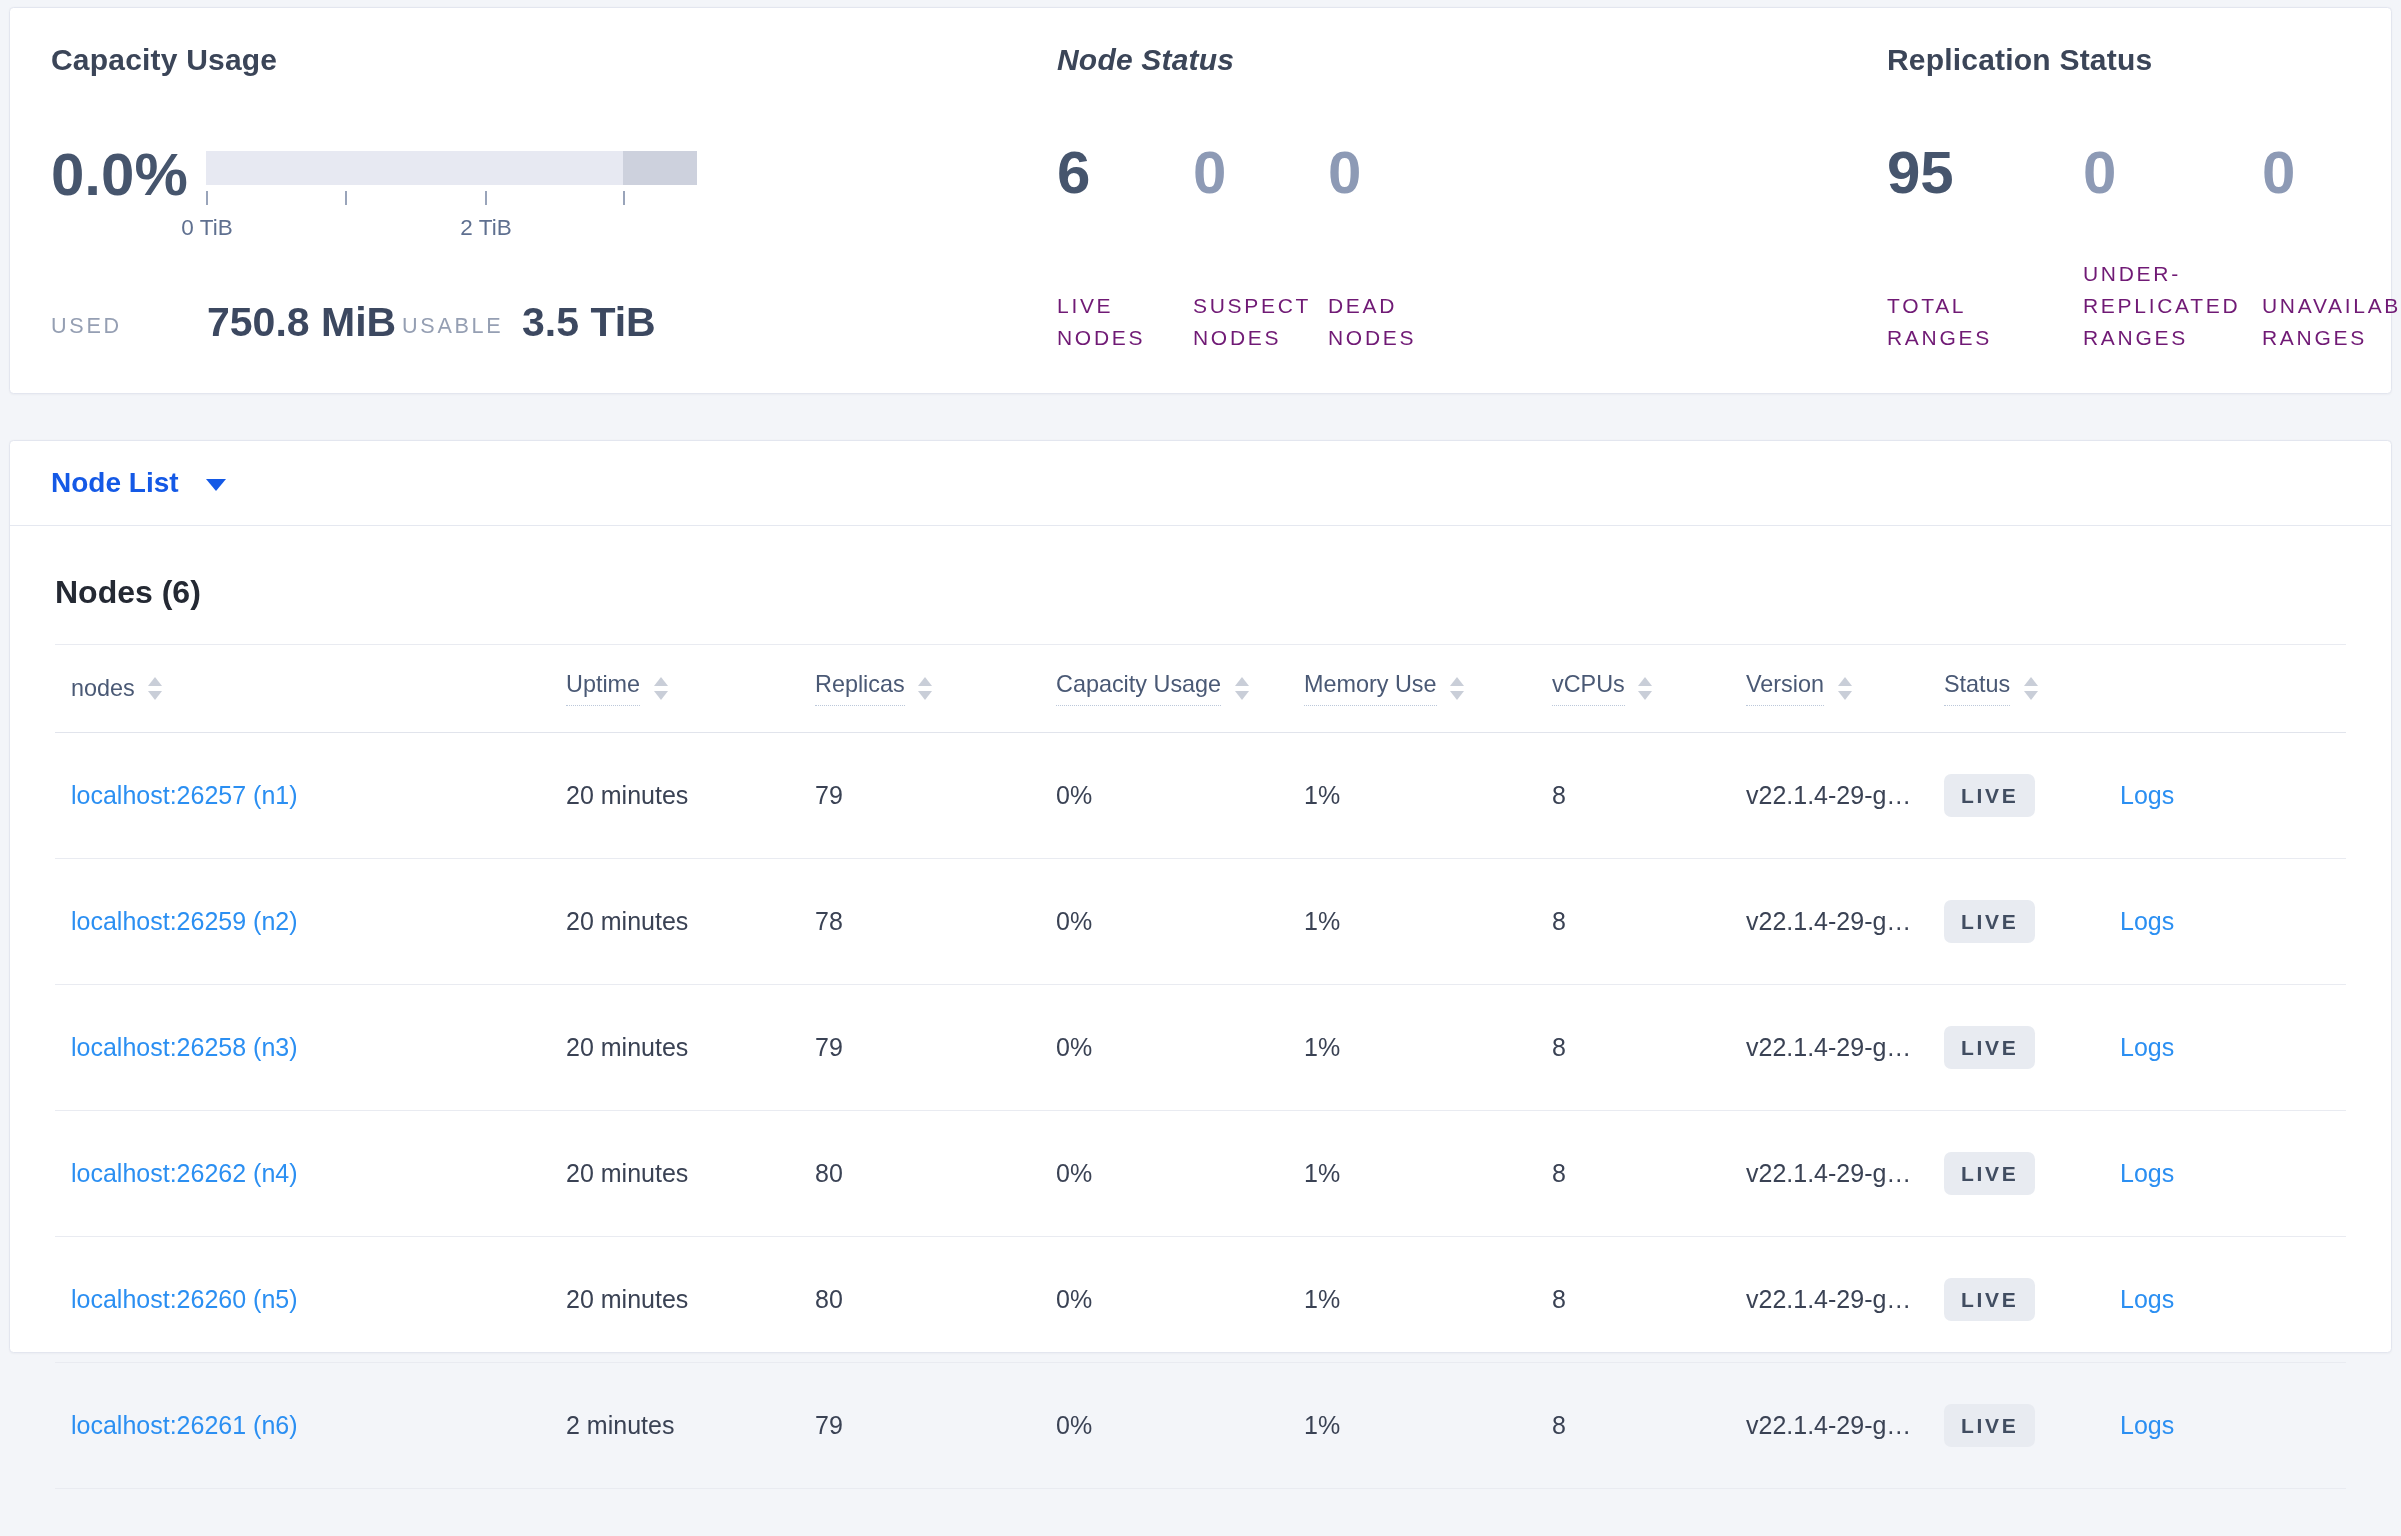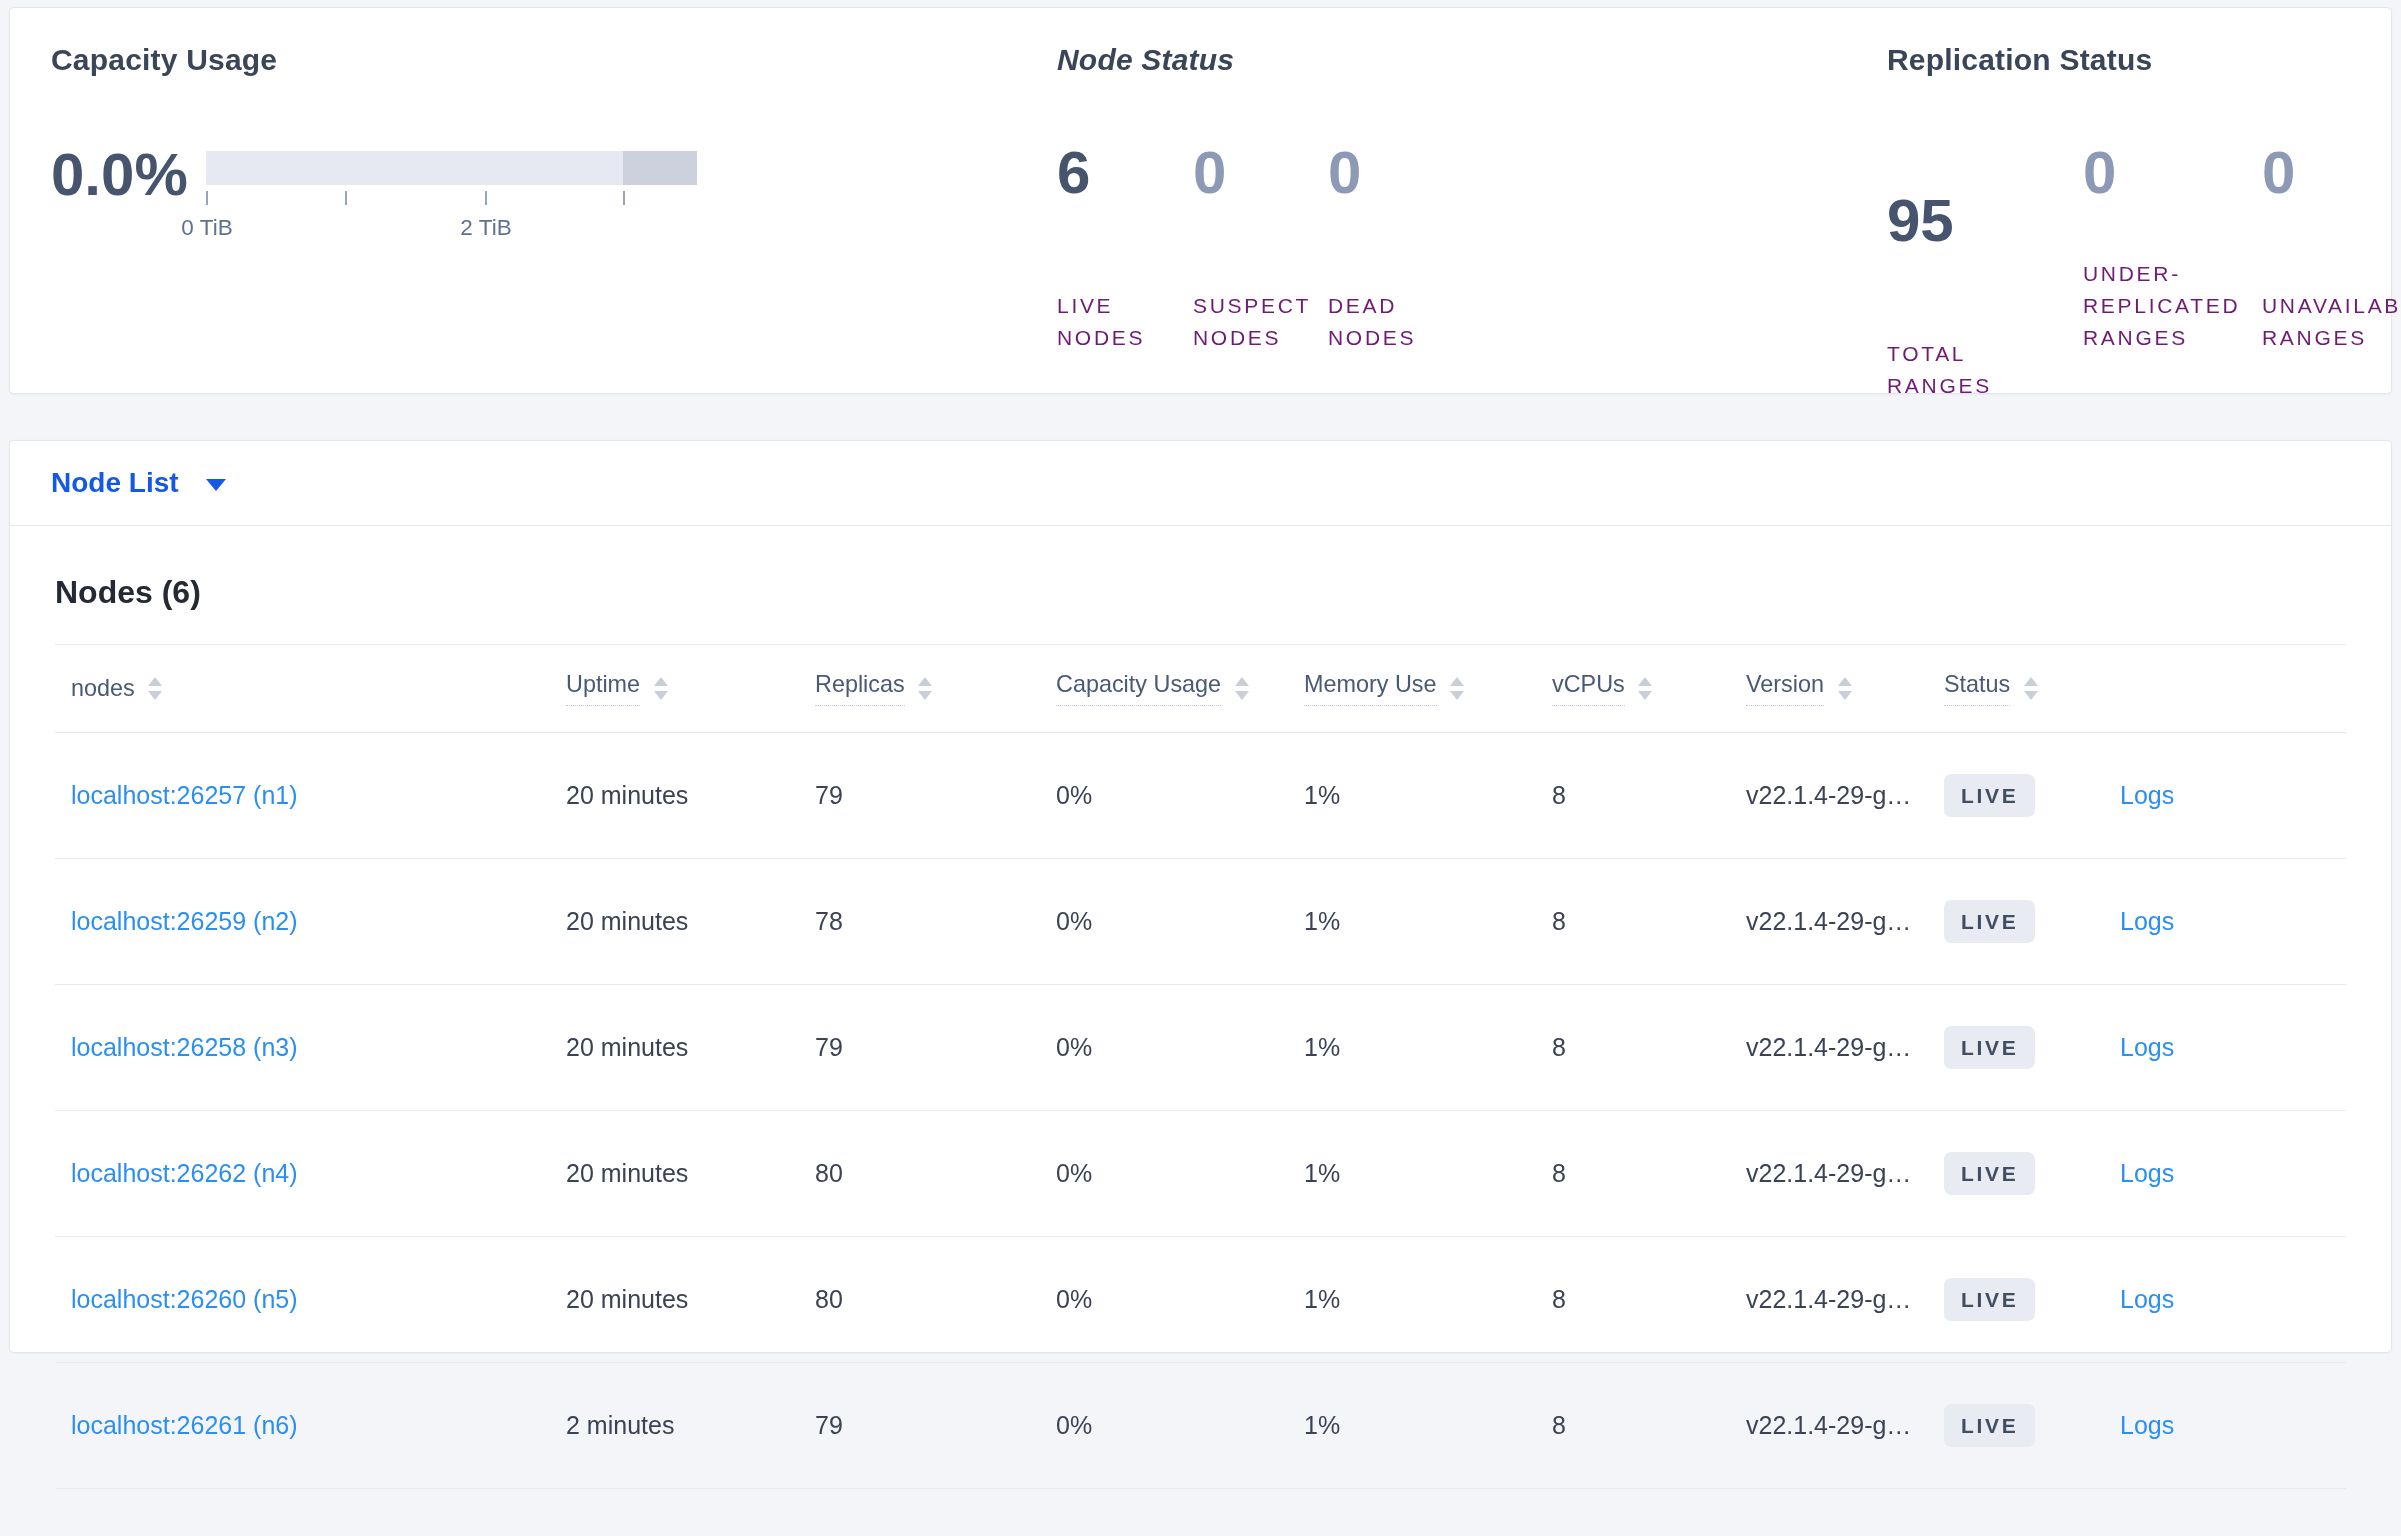--- a/index.html
+++ b/index.html
@@ -69,21 +69,21 @@
 
   .stat { position:absolute; top:133px; height:213px; width:189px; }
   .stat .stat-value { font-size:60px; font-weight:600; line-height:63px; color:#46556d; }
   .stat .stat-value.zero { color:#8d9ab5; }
   .stat .stat-label {
     position:absolute; left:0; bottom:0;
     font-size:21px; line-height:32px; letter-spacing:2.7px;
     color:#701a75; white-space:pre-line;
   }
   .s-live    { left:1047px; } .s-suspect { left:1183px; } .s-dead { left:1318px; }
-  .s-total   { left:1877px; width:195px;margin-top:48px; } .s-under { left:2073px; width:180px; } .s-unavail { left:2252px; }
+  .s-total   { left:1877px; width:195px; } .s-under { left:2073px; width:180px; } .s-unavail { left:2252px; }
 
   
   .nodelist-strip {
     position:absolute; left:0; right:0; top:0; height:85px;
     border-bottom:0.9px solid #e5e8f0;
     display:flex; align-items:center; padding-left:41px;
     cursor:pointer;
   }
   .nodelist-strip .nl-label { font-size:28px; font-weight:600; color:#1459e6; }
   .nl-caret {
@@ -147,20 +147,26 @@
       <div class="over-seg"></div>
     </div>
     <div class="cap-ticks">
       <i style="left:0"></i>
         <i style="left:139px"></i>
         <i style="left:279px"></i>
         <i style="left:417px"></i>
     </div>
     <div class="cap-axis-label" style="left:197px">0 TiB</div>
     <div class="cap-axis-label" style="left:476px">2 TiB</div>
+    <div class="cap-usage-row">
+      <span class="klabel u-label">USED</span>
+      <span class="kvalue u-value">750.8 MiB</span>
+      <span class="klabel ua-label">USABLE</span>
+      <span class="kvalue ua-value">3.5 TiB</span>
+    </div>
 
     <div class="panel-title t-nodes">Node Status</div>
     <div class="stat s-live">
       <div class="stat-value">6</div>
       <div class="stat-label">LIVE
 NODES</div>
     </div>
     <div class="stat s-suspect">
       <div class="stat-value zero">0</div>
       <div class="stat-label">SUSPECT

